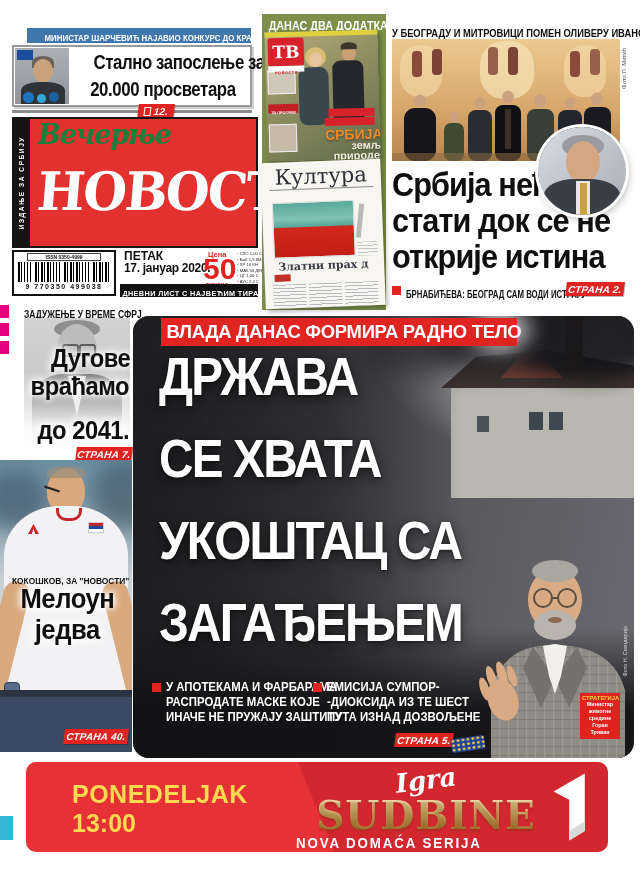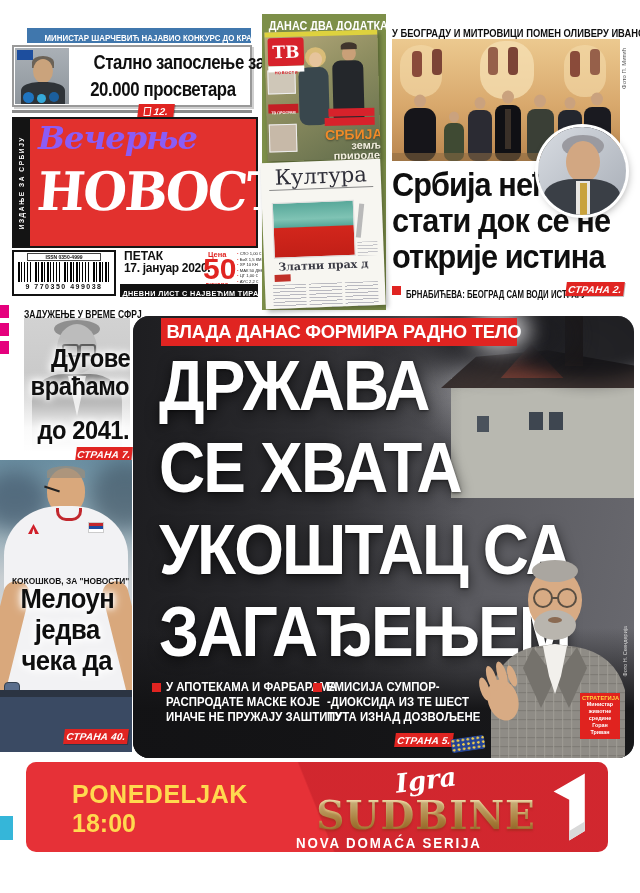--- a/index.html
+++ b/index.html
@@ -9,21 +9,21 @@
   .sx{display:inline-block;white-space:nowrap;transform-origin:left center;}
   .sxc{display:inline-block;white-space:nowrap;transform-origin:center center;}
   .k{font-weight:800;color:#0f0f0f;}
   .badge{position:absolute;background:#e02421;color:#fff;font-weight:800;font-style:italic;
          display:flex;align-items:center;justify-content:center;transform:skewX(-7deg);
          box-shadow:1px 1px 0 rgba(0,0,0,.25);font-size:10px;letter-spacing:.2px;}
   .sq{position:absolute;background:#e02421;}
   .vert{writing-mode:vertical-rl;transform:rotate(180deg);}
   .serif{font-family:"DejaVu Serif","Liberation Serif",serif;}
   .textlines{background:repeating-linear-gradient(180deg,#b9b9c0 0,#b9b9c0 1px,transparent 1px,transparent 3.4px);}
-  .mainline{position:absolute;left:26px;font-size:71px;font-weight:800;color:#fff;letter-spacing:-2px;line-height:1;
+  .mainline{position:absolute;left:26px;font-size:53px;font-weight:800;color:#fff;letter-spacing:-2px;line-height:1;
             text-shadow:0 4px 14px rgba(0,0,0,.6),0 1px 3px rgba(0,0,0,.55);}
   .halo{text-shadow:0 0 5px #fff,0 0 9px #fff,0 0 12px rgba(255,255,255,.9);}
   .bulletline{font-size:12px;font-weight:800;color:#fff;line-height:15px;}
   .gold{color:#d9b979;background:linear-gradient(180deg,#f8eecb 0%,#e3c88c 30%,#b98c46 68%,#8a6227 100%);
         -webkit-background-clip:text;background-clip:text;-webkit-text-fill-color:transparent;}
   .blob{position:absolute;border-radius:50%;}
 </style>
 </head>
 <body>
 
@@ -53,21 +53,21 @@
   <div class="abs" style="left:12px;top:110px;width:240px;height:3px;background:#8a8a8a;"></div>
   <div class="badge" style="left:138px;top:104px;width:36px;height:14px;">
     <span style="display:inline-block;width:5px;height:7px;border:1px solid #fff;margin-right:3px;font-style:normal;"></span>
     <span>12.</span>
   </div>
 
   <div class="abs" style="left:12px;top:117px;width:246px;height:131px;background:#e2312e;border:2px solid #161616;box-sizing:border-box;"></div>
   <div class="abs" style="left:12px;top:117px;width:18px;height:131px;background:#141414;display:flex;align-items:center;justify-content:center;">
     <span class="vert" style="font-size:6.5px;font-weight:700;color:#fff;letter-spacing:1.6px;">ИЗДАЊЕ ЗА СРБИЈУ</span>
   </div>
-  <div class="abs serif" style="left:38px;top:119px;font-style:italic;font-weight:700;font-size:32px;color:#8b5cf6;letter-spacing:-1px;">Вечерње</div>
+  <div class="abs serif" style="left:38px;top:119px;font-style:italic;font-weight:700;font-size:27px;color:#15803d;letter-spacing:-1px;">Вечерње</div>
   <div class="abs" style="left:30px;top:160px;width:224px;text-align:center;">
     <span class="sxc serif" style="font-size:53px;font-weight:800;color:#fff;letter-spacing:-2px;transform:scaleX(.95) skewX(-5deg);">НОВОСТИ</span>
   </div>
 
   <div class="abs" style="left:12px;top:250px;width:104px;height:46px;border:2px solid #111;background:#fff;box-sizing:border-box;">
     <div style="width:72px;margin:1px auto 0;border:1px solid #444;text-align:center;font-size:5px;font-weight:700;color:#111;">ISSN 0350-4999</div>
     <div style="height:20px;margin:1px 4px;background:repeating-linear-gradient(90deg,#000 0,#000 1.5px,#fff 1.5px,#fff 3px,#000 3px,#000 3.7px,#fff 3.7px,#fff 5.8px);"></div>
     <div style="text-align:center;font-size:7px;font-weight:700;letter-spacing:1.5px;color:#111;">9 770350 499038</div>
   </div>
 
@@ -246,21 +246,20 @@
     <div class="abs" style="left:4px;top:222px;width:14px;height:10px;border-radius:4px;background:#5a6e8c;border:1px solid #33404f;"></div>
     <div class="abs" style="left:0;top:230px;width:132px;height:62px;background:linear-gradient(180deg,#2b3442 0 12%,#3a4a63 12%);"></div>
   </div>
 
   <div class="abs" style="left:4px;top:570px;width:126px;text-align:center;">
     <span class="sxc k" style="font-size:9.5px;transform:scaleX(.88);">КОКОШКОВ, ЗА "НОВОСТИ"</span>
   </div>
   <div class="abs" style="left:4px;top:584px;width:126px;text-align:center;">
     <div style="height:31px;"><span class="sxc k halo" style="font-size:27px;letter-spacing:-.5px;transform:scaleX(.95);">Мелоун</span></div>
     <div style="height:31px;"><span class="sxc k halo" style="font-size:27px;letter-spacing:-.5px;transform:scaleX(.95);">једва</span></div>
-    <div style="height:31px;"><span class="sxc k halo" style="font-size:27px;letter-spacing:-.5px;transform:scaleX(.95);">чека да</span></div>
   </div>
   <div class="badge" style="left:64px;top:729px;width:64px;height:15px;">СТРАНА 40.</div>
 
   <div class="abs" style="left:133px;top:316px;width:501px;height:442px;border-radius:16px;overflow:hidden;
               background:linear-gradient(100deg,#3b3b3f 0%,#55555a 55%,#6a6a70 100%);">
 
     <div class="abs" style="left:240px;top:0;width:280px;height:150px;background:radial-gradient(ellipse at 70% 25%,rgba(232,232,235,.95),rgba(232,232,235,0) 70%);"></div>
     <div class="abs" style="left:318px;top:62px;width:183px;height:120px;background:#b8b8b0;"></div>
     <div class="abs" style="left:396px;top:96px;width:14px;height:18px;background:#3e4650;"></div>
     <div class="abs" style="left:416px;top:96px;width:14px;height:18px;background:#3e4650;"></div>
@@ -337,21 +336,21 @@
       <div style="font-size:5.4px;font-weight:700;color:#fff;line-height:1.3;">Министар животне средине Горан Триван</div>
     </div>
     <div class="abs" style="left:489px;top:310px;height:70px;">
       <span class="vert" style="font-size:5.5px;color:#d5d5d5;">Фото Н. Скендерија</span>
     </div>
   </div>
 
   <div class="abs" style="left:26px;top:762px;width:582px;height:90px;border-radius:10px;overflow:hidden;background:#e63137;">
     <div class="abs" style="left:0;top:0;width:582px;height:90px;background:linear-gradient(68deg,rgba(0,0,0,0) 49.7%,rgba(150,10,22,.26) 50%);"></div>
     <div class="abs" style="left:46px;top:18px;font-size:25px;font-weight:600;color:#ffd94f;letter-spacing:.5px;">PONEDELJAK</div>
-    <div class="abs" style="left:46px;top:47px;font-size:25px;font-weight:800;color:#ffd94f;">18:00</div>
+    <div class="abs" style="left:46px;top:47px;font-size:25px;font-weight:800;color:#ffd94f;">13:00</div>
     <div class="abs serif" style="left:300px;top:3px;width:200px;text-align:center;transform:rotate(-7deg);">
       <span style="font-style:italic;font-weight:700;font-size:26px;color:#fff;">Igra</span>
     </div>
     <div class="abs serif" style="left:265px;top:30px;width:270px;text-align:center;">
       <span class="gold" style="font-size:39px;font-weight:800;letter-spacing:1px;text-shadow:0 2px 2px rgba(90,50,0,.25);">SUDBINE</span>
     </div>
     <div class="abs" style="left:265px;top:72px;width:270px;text-align:left;">
       <span class="sxc" style="font-size:14px;font-weight:800;color:#fff;letter-spacing:2px;transform:scaleX(.95);">NOVA DOMAĆA SERIJA</span>
     </div>
     <svg class="abs" style="left:514px;top:9px;" width="56" height="72" viewBox="0 0 40 60">

